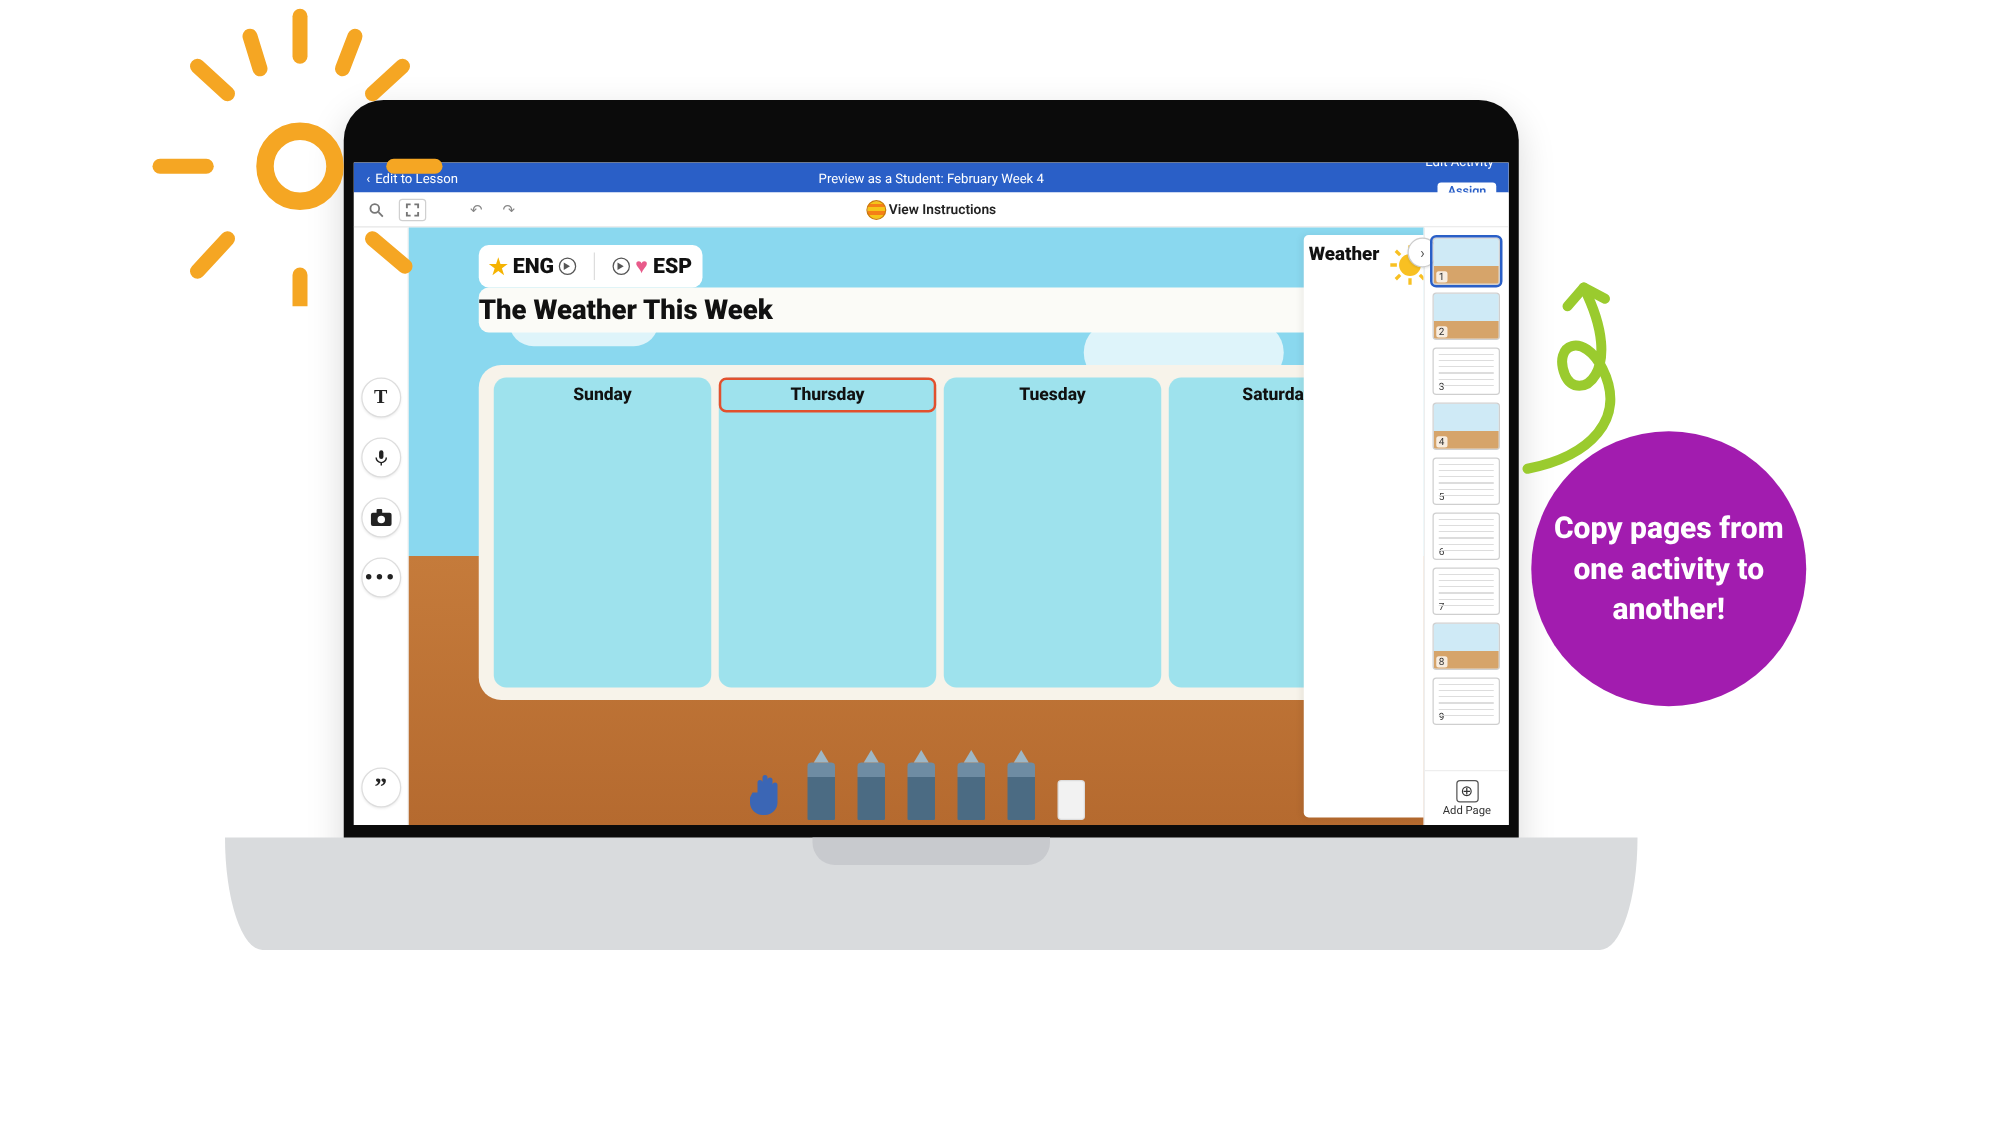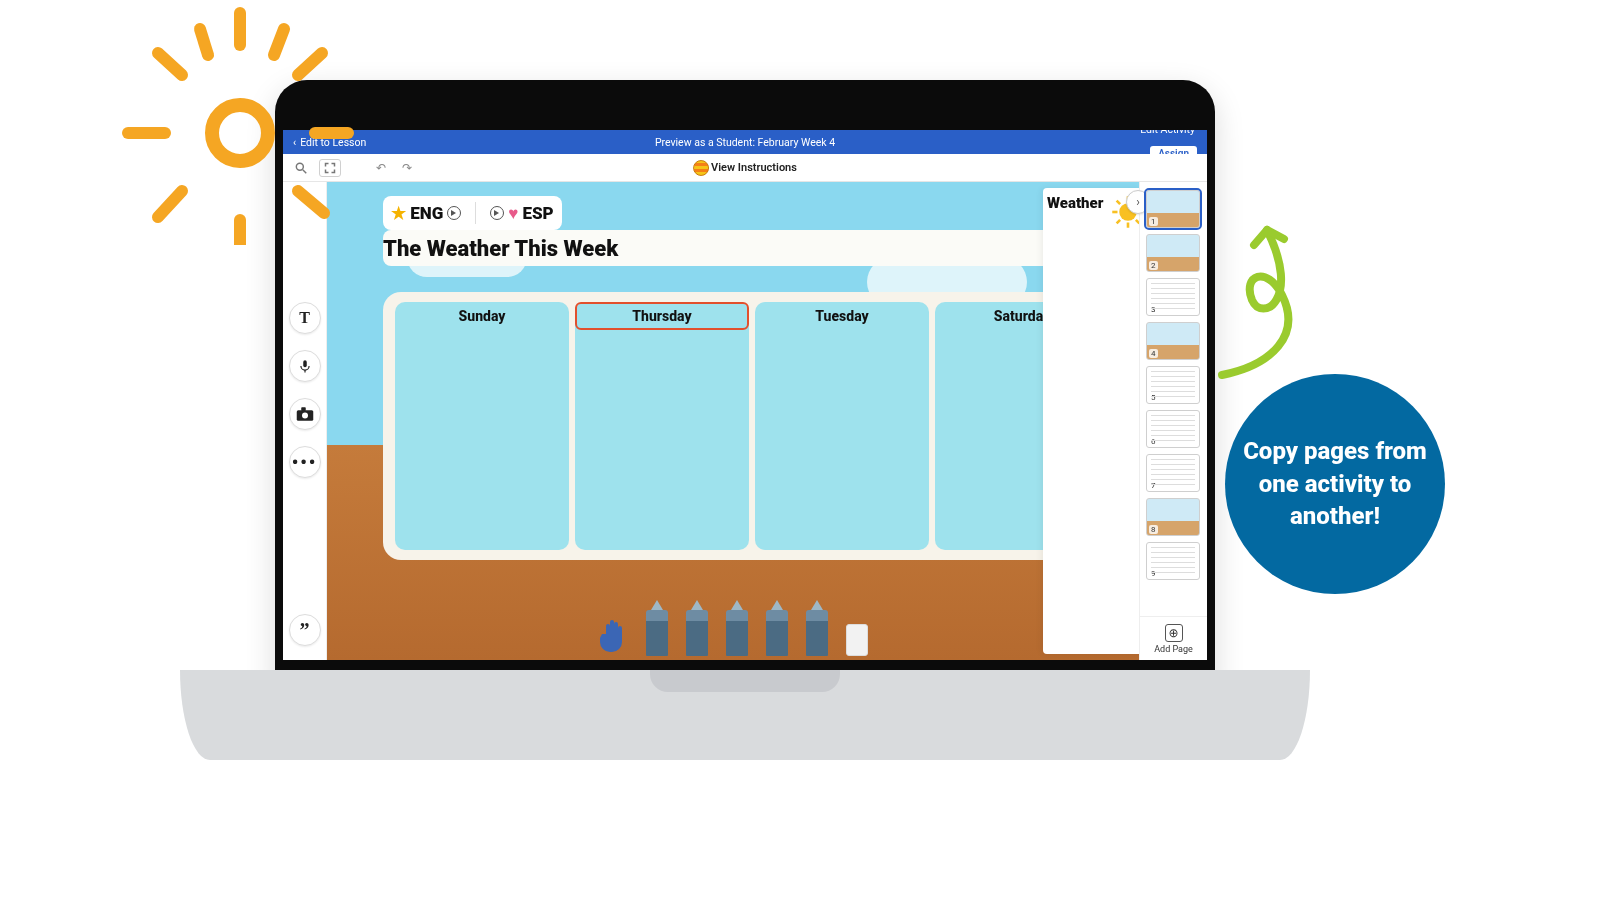--- a/index.html
+++ b/index.html
@@ -5,21 +5,21 @@
   * { box-sizing: border-box; margin: 0; padding: 0; }
   html, body { width: 1600px; height: 900px; background: #fff; font-family: -apple-system, "Segoe UI", Roboto, Arial, sans-serif; overflow: hidden; position: relative; }
 
   
   .sun-doodle { position: absolute; left: 110px; top: 5px; z-index: 50; }
 
   
   .curly-arrow { position: absolute; left: 1212px; top: 215px; z-index: 50; }
 
   
-  .callout { position: absolute; left: 1225px; top: 374px; width: 220px; height: 220px; border-radius: 50%; background: #0369a1; color: #fff; display: flex; align-items: center; justify-content: center; text-align: center; font-weight: 800; font-size: 24px; line-height: 1.35; padding: 20px 16px; z-index: 60; }
+  .callout { position: absolute; left: 1225px; top: 345px; width: 220px; height: 220px; border-radius: 50%; background: #a21caf; color: #fff; display: flex; align-items: center; justify-content: center; text-align: center; font-weight: 800; font-size: 24px; line-height: 1.35; padding: 20px 16px; z-index: 60; }
 
   
   .laptop { position: absolute; left: 180px; top: 80px; width: 1130px; height: 700px; }
   .lid { position: absolute; left: 95px; top: 0; width: 940px; height: 610px; background: #0b0b0b; border-radius: 32px 32px 6px 6px; box-shadow: 0 10px 30px rgba(0,0,0,.15); }
   .screen { position: absolute; left: 8px; top: 50px; width: 924px; height: 530px; background: #fff; overflow: hidden; font-size: 12px; }
   .base { position: absolute; left: 0; top: 590px; width: 1130px; height: 90px; background: #d9dbdd; border-radius: 0 0 40px 40px / 0 0 120px 120px; }
   .notch { position: absolute; left: 50%; top: 590px; transform: translateX(-50%); width: 190px; height: 22px; background: #c8cace; border-radius: 0 0 18px 18px; }
 
   
   .topbar { height: 24px; background: #2a5fc7; color: #fff; display: flex; align-items: center; padding: 0 10px; font-size: 10.5px; position: relative; }

